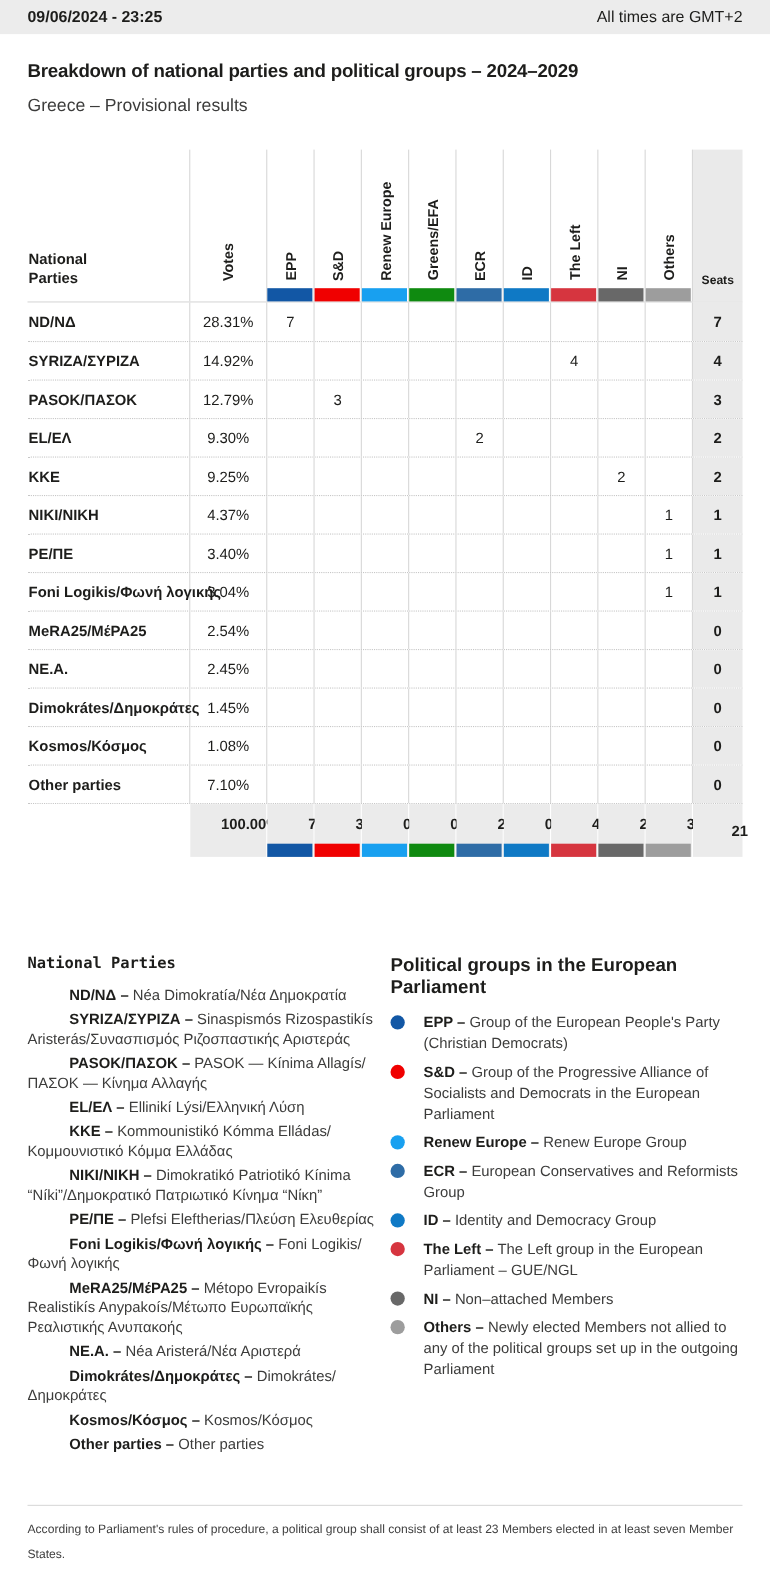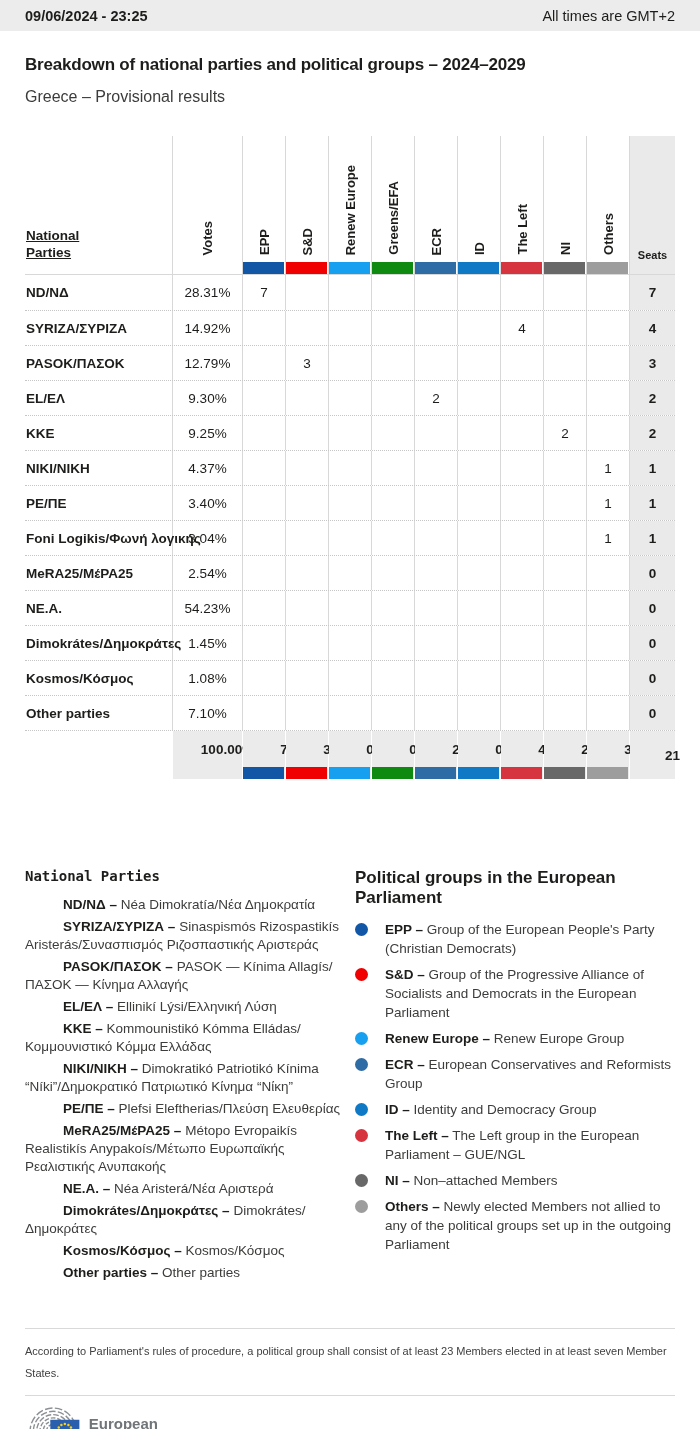--- a/index.html
+++ b/index.html
@@ -16,21 +16,21 @@
 
   
   .results-table { margin:30px 0 0 25px; width:650px; font-size:13.5px; }
   .grid-row { display:grid; grid-template-columns:148px 70px repeat(9,43px) 45px; }
 
   .thead { height:139px; border-bottom:1px solid #d8d8d8; }
   .hcell { position:relative; border-right:1px solid #d8d8d8; display:flex;
            justify-content:center; align-items:flex-end; }
   .hcell.corner { justify-content:flex-start; }
   .corner-label { font-weight:bold; font-size:13.5px; line-height:17px;
-                  white-space:pre-line; padding:0 0 13px 1px;text-decoration:underline; }
+                  white-space:pre-line; padding:0 0 13px 1px; }
   .vlabel { writing-mode:vertical-rl; transform:rotate(180deg);
             font-weight:bold; font-size:13px; margin-bottom:19px; white-space:nowrap; }
   .hbar { position:absolute; left:0; right:1px; bottom:0; height:12px; }
   .hcell.seats-h { background:#eaeaea; border-right:none; }
   .seats-label { font-weight:bold; font-size:11px; padding-bottom:13px; }
 
   .trow { height:35px; }
   .trow + .trow { border-top:1px dotted #c6c6c6; }
   .pcell,.vcell,.gcell,.scell { display:flex; align-items:center; }
   .pcell { font-weight:bold; border-right:1px solid #d8d8d8; padding-left:1px; white-space:nowrap; }
@@ -246,21 +246,21 @@
         <div class="gcell"></div>
         <div class="gcell"></div>
         <div class="gcell"></div>
         <div class="gcell"></div>
         <div class="gcell"></div>
         <div class="gcell"></div>
         <div class="scell">0</div>
       </div>
       <div class="trow grid-row">
         <div class="pcell">NE.A.</div>
-        <div class="vcell">54.23%</div>
+        <div class="vcell">2.45%</div>
         <div class="gcell"></div>
         <div class="gcell"></div>
         <div class="gcell"></div>
         <div class="gcell"></div>
         <div class="gcell"></div>
         <div class="gcell"></div>
         <div class="gcell"></div>
         <div class="gcell"></div>
         <div class="gcell"></div>
         <div class="scell">0</div>
@@ -359,20 +359,21 @@
   <div>
     <div class="legend-heading mono">National Parties</div>
     <div id="party-defs">
         <p class="def"><b>ND/ΝΔ –</b> <span>Néa Dimokratía/Νέα Δημοκρατία</span></p>
         <p class="def"><b>SYRIZA/ΣΥΡΙΖΑ –</b> <span>Sinaspismós Rizospastikís Aristerás/Συνασπισμός Ριζοσπαστικής Αριστεράς</span></p>
         <p class="def"><b>PASOK/ΠΑΣΟΚ –</b> <span>PASOK — Kínima Allagís/ΠΑΣΟΚ — Κίνημα Αλλαγής</span></p>
         <p class="def"><b>EL/ΕΛ –</b> <span>Ellinikí Lýsi/Ελληνική Λύση</span></p>
         <p class="def"><b>KKE –</b> <span>Kommounistikó Kómma Elládas/Κομμουνιστικό Κόμμα Ελλάδας</span></p>
         <p class="def"><b>NIKI/ΝΙΚΗ –</b> <span>Dimokratikó Patriotikó Kínima “Níki”/Δημοκρατικό Πατριωτικό Κίνημα “Νίκη”</span></p>
         <p class="def"><b>PE/ΠΕ –</b> <span>Plefsi Eleftherias/Πλεύση Ελευθερίας</span></p>
+        <p class="def"><b>Foni Logikis/Φωνή λογικής –</b> <span>Foni Logikis/Φωνή λογικής</span></p>
         <p class="def"><b>MeRA25/ΜέΡΑ25 –</b> <span>Métopo Evropaikís Realistikís Anypakoís/Μέτωπο Ευρωπαϊκής Ρεαλιστικής Ανυπακοής</span></p>
         <p class="def"><b>NE.A. –</b> <span>Néa Aristerá/Νέα Αριστερά</span></p>
         <p class="def"><b>Dimokrátes/Δημοκράτες –</b> <span>Dimokrátes/Δημοκράτες</span></p>
         <p class="def"><b>Kosmos/Κόσμος –</b> <span>Kosmos/Κόσμος</span></p>
         <p class="def"><b>Other parties –</b> <span>Other parties</span></p>
       </div>
   </div>
   <div>
     <div class="legend-heading">Political groups in the European Parliament</div>
     <div id="group-defs">

